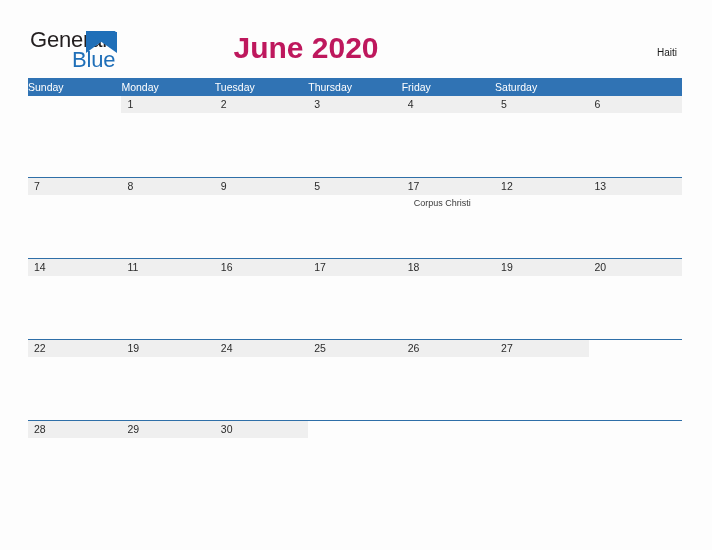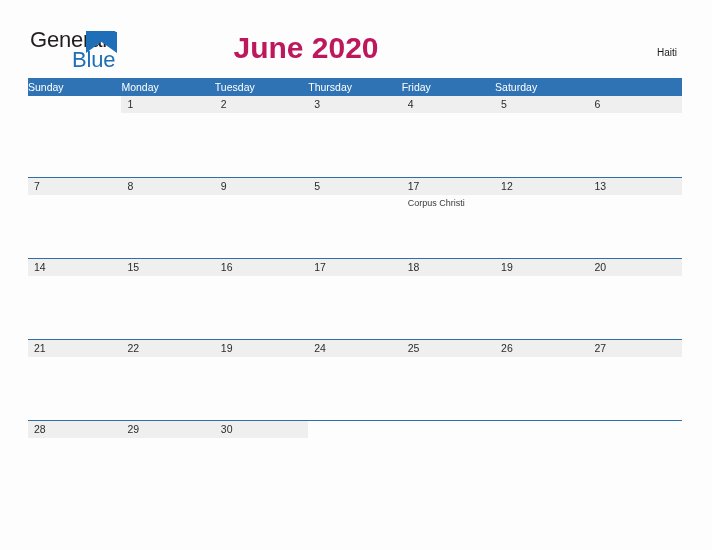--- a/index.html
+++ b/index.html
@@ -138,21 +138,21 @@
     left: 6px;
     top: 0;
     height: 17px;
     line-height: 17px;
     font-size: 10.5px;
     color: #2b2b2b;
     z-index: 2;
   }
   .day-events {
     position: absolute;
-    left: 6px;
+    left: 12px;
     top: 19px;
     right: 3px;
     z-index: 2;
   }
   .event {
     font-size: 9px;
     line-height: 12px;
     color: #3a3a3a;
     white-space: nowrap;
     overflow: hidden;
@@ -252,21 +252,21 @@
             <div class="day-num">13</div>
           </div>
         </div>
         <div class="week-row">
           <div class="day-cell">
             <div class="day-band"></div>
             <div class="day-num">14</div>
           </div>
           <div class="day-cell">
             <div class="day-band"></div>
-            <div class="day-num">15</div>
+            <div class="day-num">11</div>
           </div>
           <div class="day-cell">
             <div class="day-band"></div>
             <div class="day-num">16</div>
           </div>
           <div class="day-cell">
             <div class="day-band"></div>
             <div class="day-num">17</div>
           </div>
           <div class="day-cell">
@@ -276,24 +276,20 @@
           <div class="day-cell">
             <div class="day-band"></div>
             <div class="day-num">19</div>
           </div>
           <div class="day-cell">
             <div class="day-band"></div>
             <div class="day-num">20</div>
           </div>
         </div>
         <div class="week-row">
-          <div class="day-cell">
-            <div class="day-band"></div>
-            <div class="day-num">21</div>
-          </div>
           <div class="day-cell">
             <div class="day-band"></div>
             <div class="day-num">22</div>
           </div>
           <div class="day-cell">
             <div class="day-band"></div>
             <div class="day-num">19</div>
           </div>
           <div class="day-cell">
             <div class="day-band"></div>

